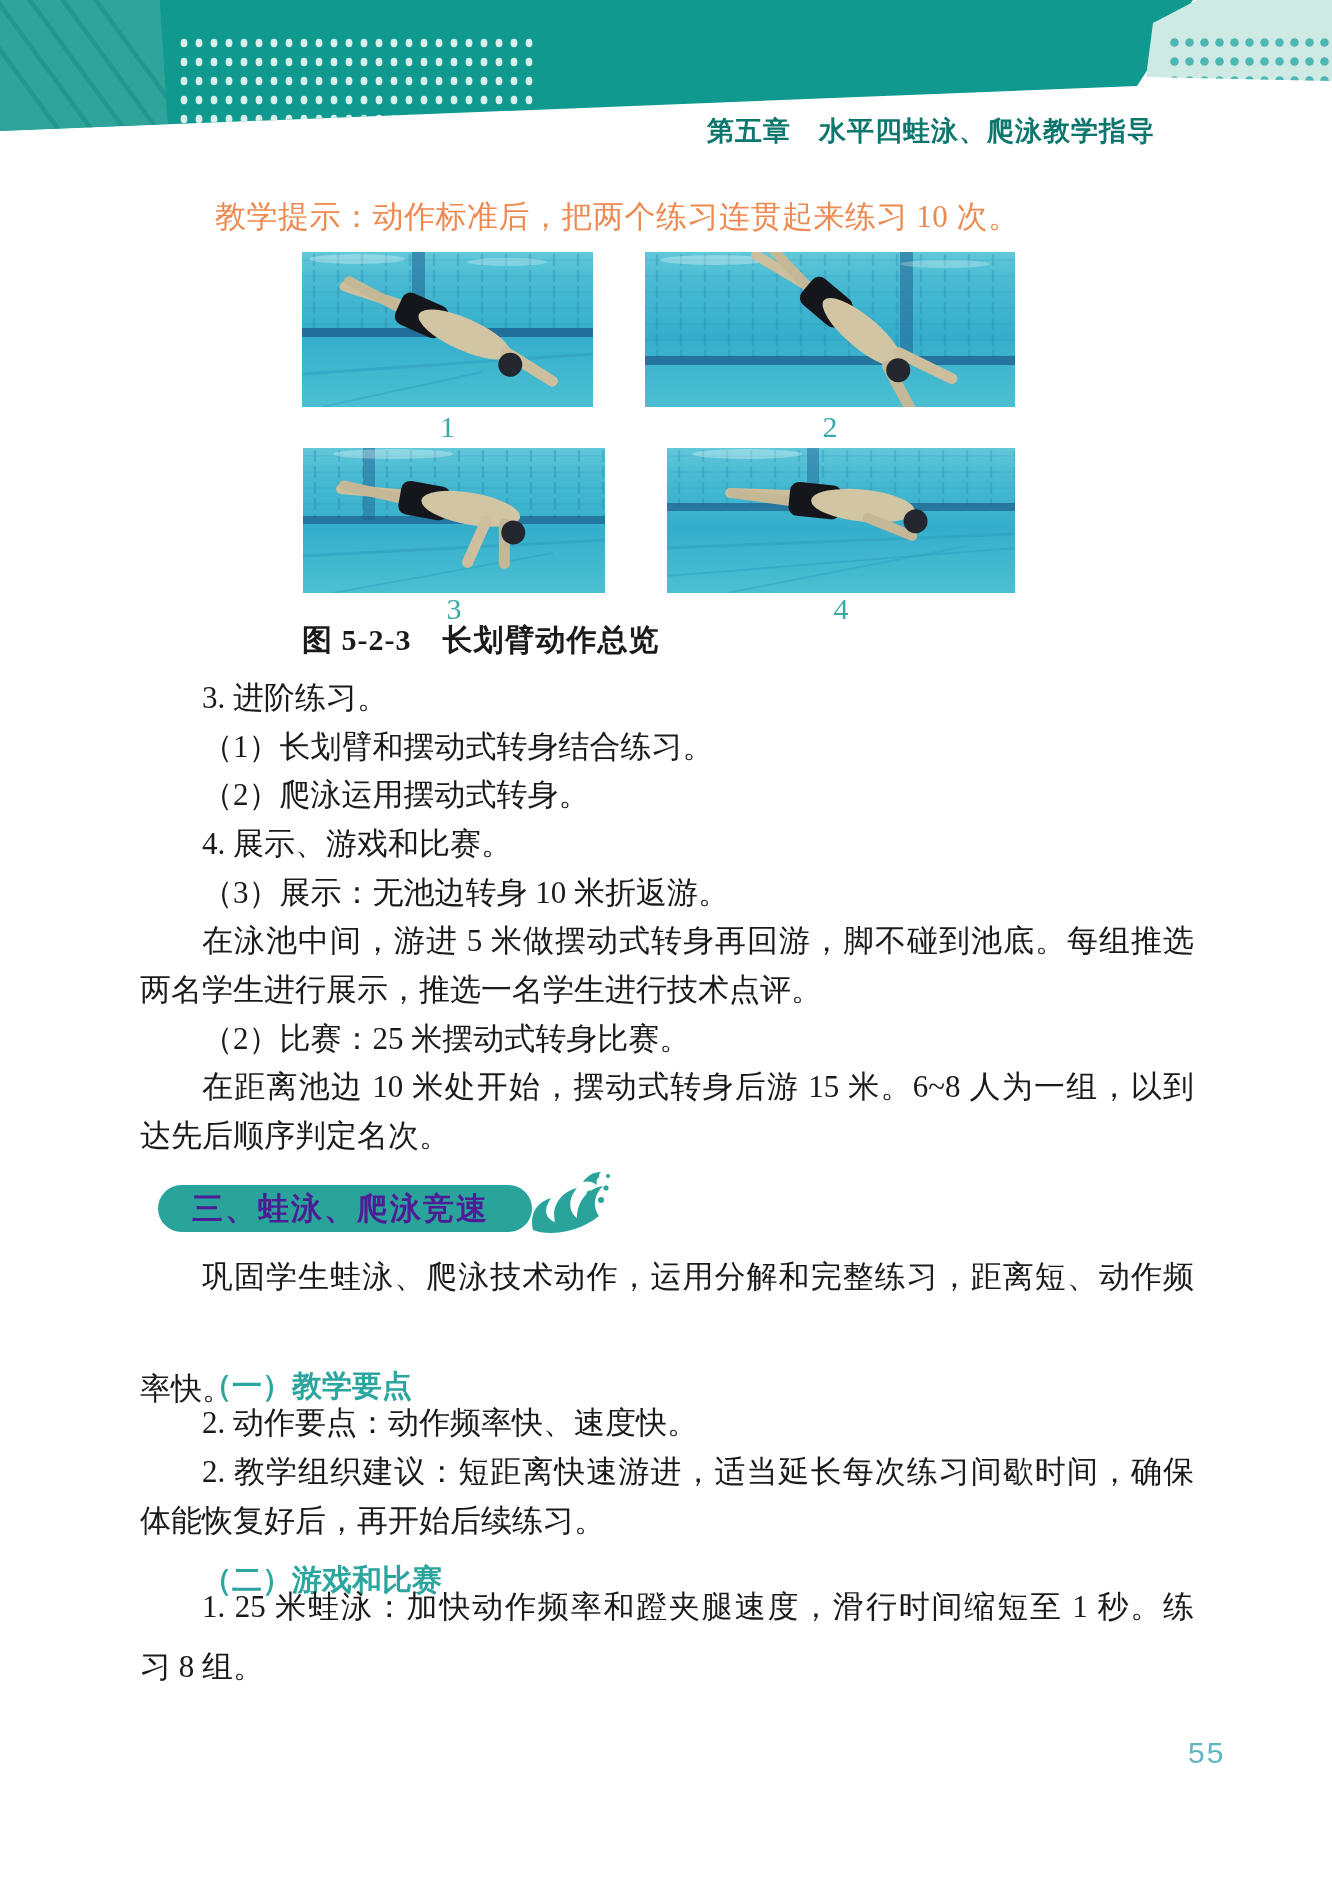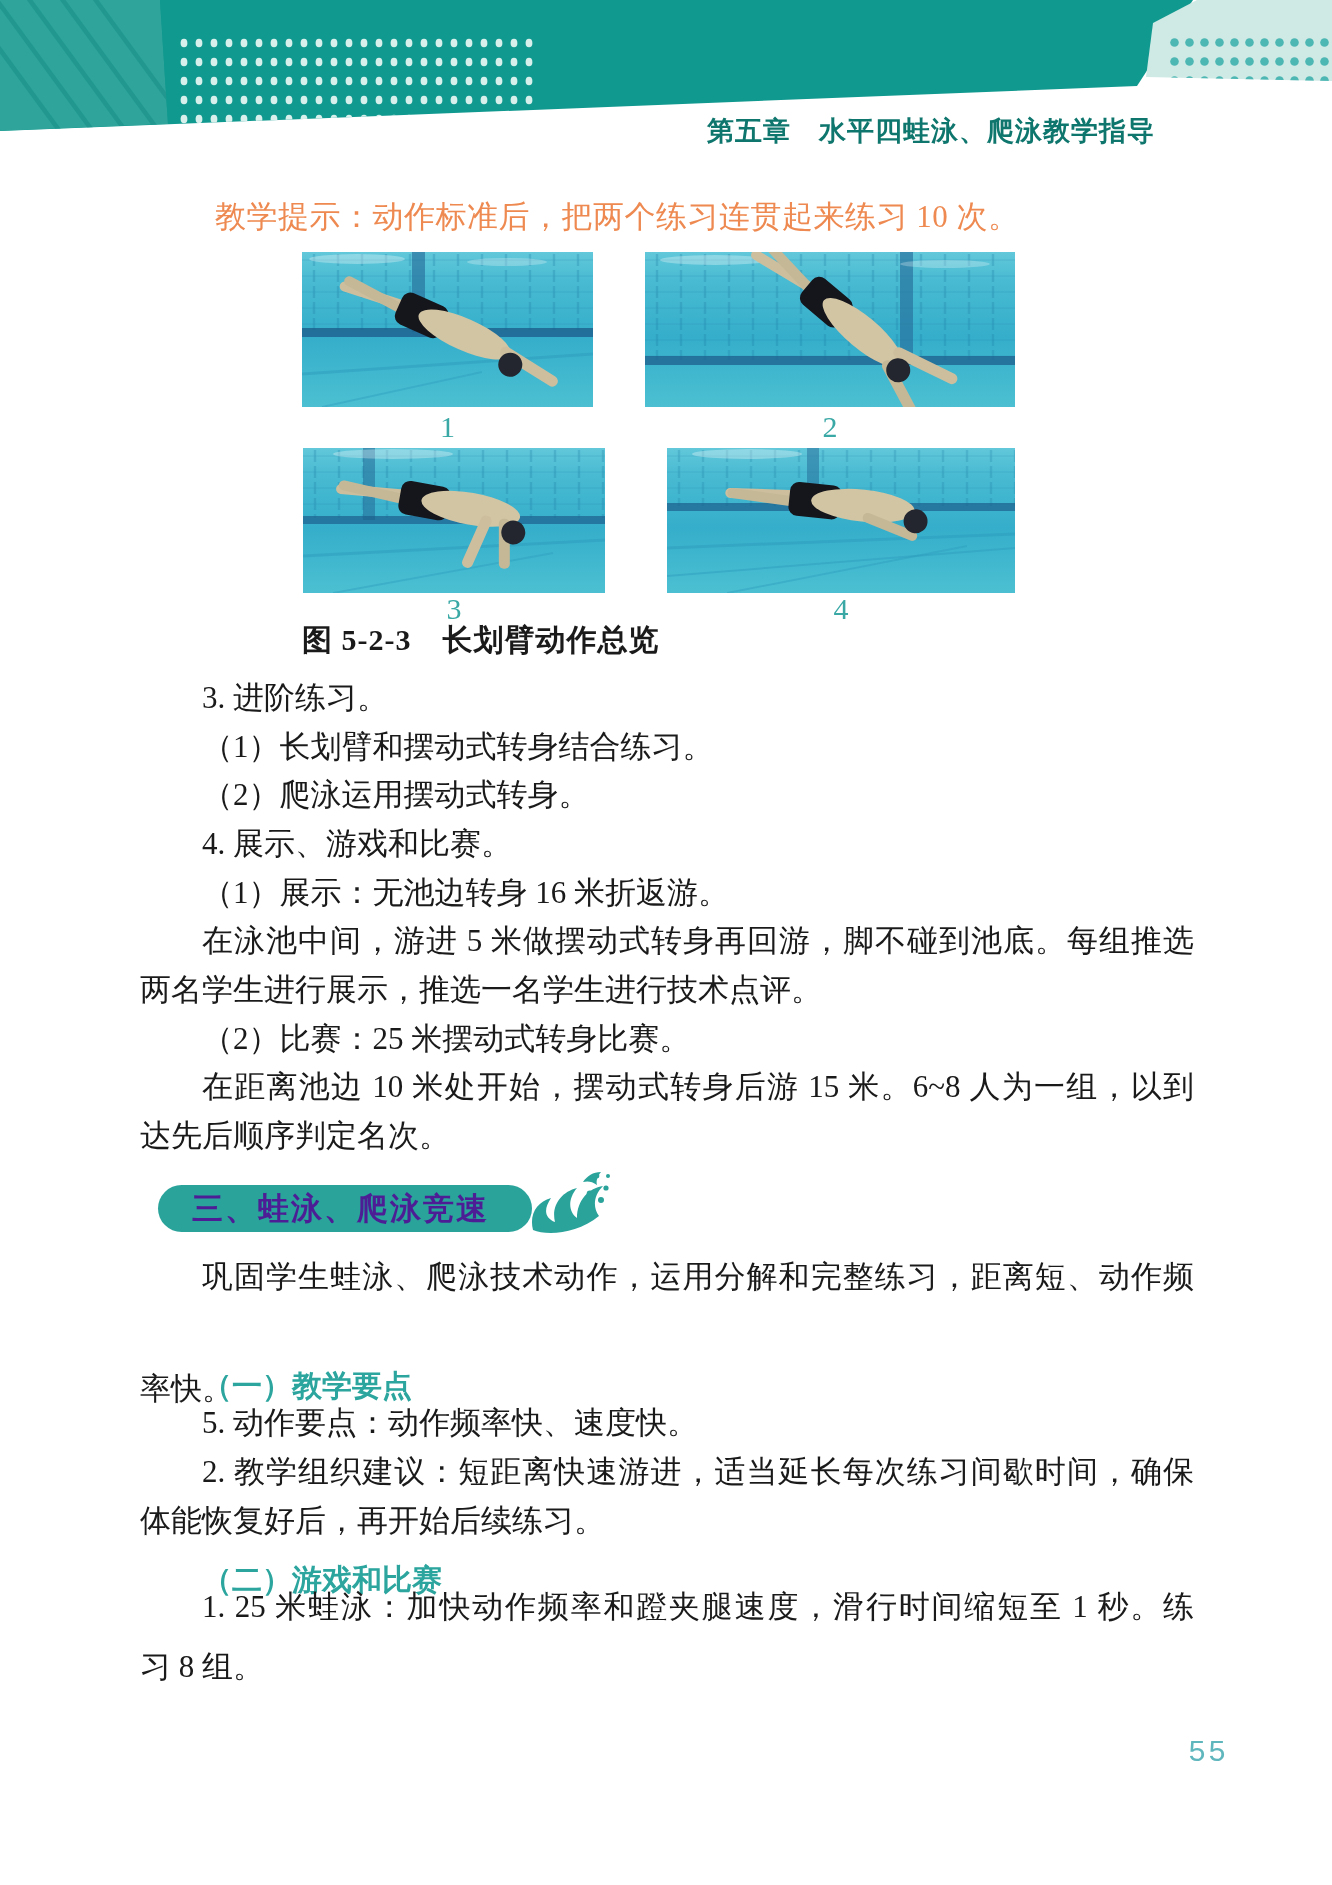--- a/index.html
+++ b/index.html
@@ -31,21 +31,21 @@
   .ind{text-indent:62px;}
   .just{white-space:normal;text-align:justify;text-align-last:justify;-moz-text-align-last:justify;text-justify:inter-character;}
   .teal{color:#2ba59e;font-family:"Liberation Sans", sans-serif;font-weight:bold;font-size:30px;margin-top:11px;}
   
   .pill{position:absolute;left:158px;top:1185px;width:374px;height:47px;border-radius:24px;
         background:#2aa39b;}
   .pill-label{padding-left:34px;line-height:47px;font-family:"Liberation Sans", sans-serif;
         font-weight:bold;font-size:31px;color:#4c1d95;letter-spacing:2px;}
   #splash{position:absolute;left:527px;top:1168px;}
   
-  .pageno{position:absolute;left:1188px;top:1736px;font-family:Liberation Mono, monospace;
+  .pageno{position:absolute;left:1188px;top:1736px;font-family:Liberation Sans, sans-serif;
         font-size:30px;letter-spacing:2px;color:#5fb7bd;}
 </style>
 </head>
 <body>
 
 <div id="page">
 
   <svg width="0" height="0" style="position:absolute">
     <defs>
       <linearGradient id="pw" x1="0" y1="0" x2="0" y2="1">
@@ -190,21 +190,21 @@
   <div class="pnum pn2">2</div>
   <div class="pnum pn3">3</div>
   <div class="pnum pn4">4</div>
 
   <div class="caption">图 5-2-3　长划臂动作总览</div>
 
   <div class="bl ind" style="top:675px">3. 进阶练习。</div>
   <div class="bl ind" style="top:724px">（1）长划臂和摆动式转身结合练习。</div>
   <div class="bl ind" style="top:772px">（2）爬泳运用摆动式转身。</div>
   <div class="bl ind" style="top:821px">4. 展示、游戏和比赛。</div>
-  <div class="bl ind" style="top:870px">（1）展示：无池边转身 16 米折返游。</div>
+  <div class="bl ind" style="top:870px">（3）展示：无池边转身 10 米折返游。</div>
   <div class="bl ind just" style="top:918px">在泳池中间，游进 5 米做摆动式转身再回游，脚不碰到池底。每组推选</div>
   <div class="bl" style="top:967px">两名学生进行展示，推选一名学生进行技术点评。</div>
   <div class="bl ind" style="top:1016px">（2）比赛：25 米摆动式转身比赛。</div>
   <div class="bl ind just" style="top:1064px">在距离池边 10 米处开始，摆动式转身后游 15 米。6~8 人为一组，以到</div>
   <div class="bl" style="top:1113px">达先后顺序判定名次。</div>
 
   <div class="pill">
     <div class="pill-label">三、蛙泳、爬泳竞速</div>
   </div>
   <svg id="splash" width="84" height="66" viewBox="0 0 84 66">
@@ -215,21 +215,21 @@
       <circle cx="74" cy="32" r="3"></circle>
       <circle cx="79" cy="20" r="2.6"></circle>
       <circle cx="70" cy="8" r="2.4"></circle>
       <circle cx="81" cy="8" r="2"></circle>
     </g>
   </svg>
 
   <div class="bl ind just" style="top:1254px">巩固学生蛙泳、爬泳技术动作，运用分解和完整练习，距离短、动作频</div>
   <div class="bl" style="top:1366px">率快。</div>
   <div class="bl ind teal" style="top:1352px">（一）教学要点</div>
-  <div class="bl ind" style="top:1400px">5. 动作要点：动作频率快、速度快。</div>
+  <div class="bl ind" style="top:1400px">2. 动作要点：动作频率快、速度快。</div>
   <div class="bl ind just" style="top:1449px">2. 教学组织建议：短距离快速游进，适当延长每次练习间歇时间，确保</div>
   <div class="bl" style="top:1498px">体能恢复好后，再开始后续练习。</div>
   <div class="bl ind teal" style="top:1546px">（二）游戏和比赛</div>
   <div class="bl ind just" style="top:1584px">1. 25 米蛙泳：加快动作频率和蹬夹腿速度，滑行时间缩短至 1 秒。练</div>
   <div class="bl" style="top:1644px">习 8 组。</div>
 
   <div class="pageno">55</div>
 
 </div>
 

